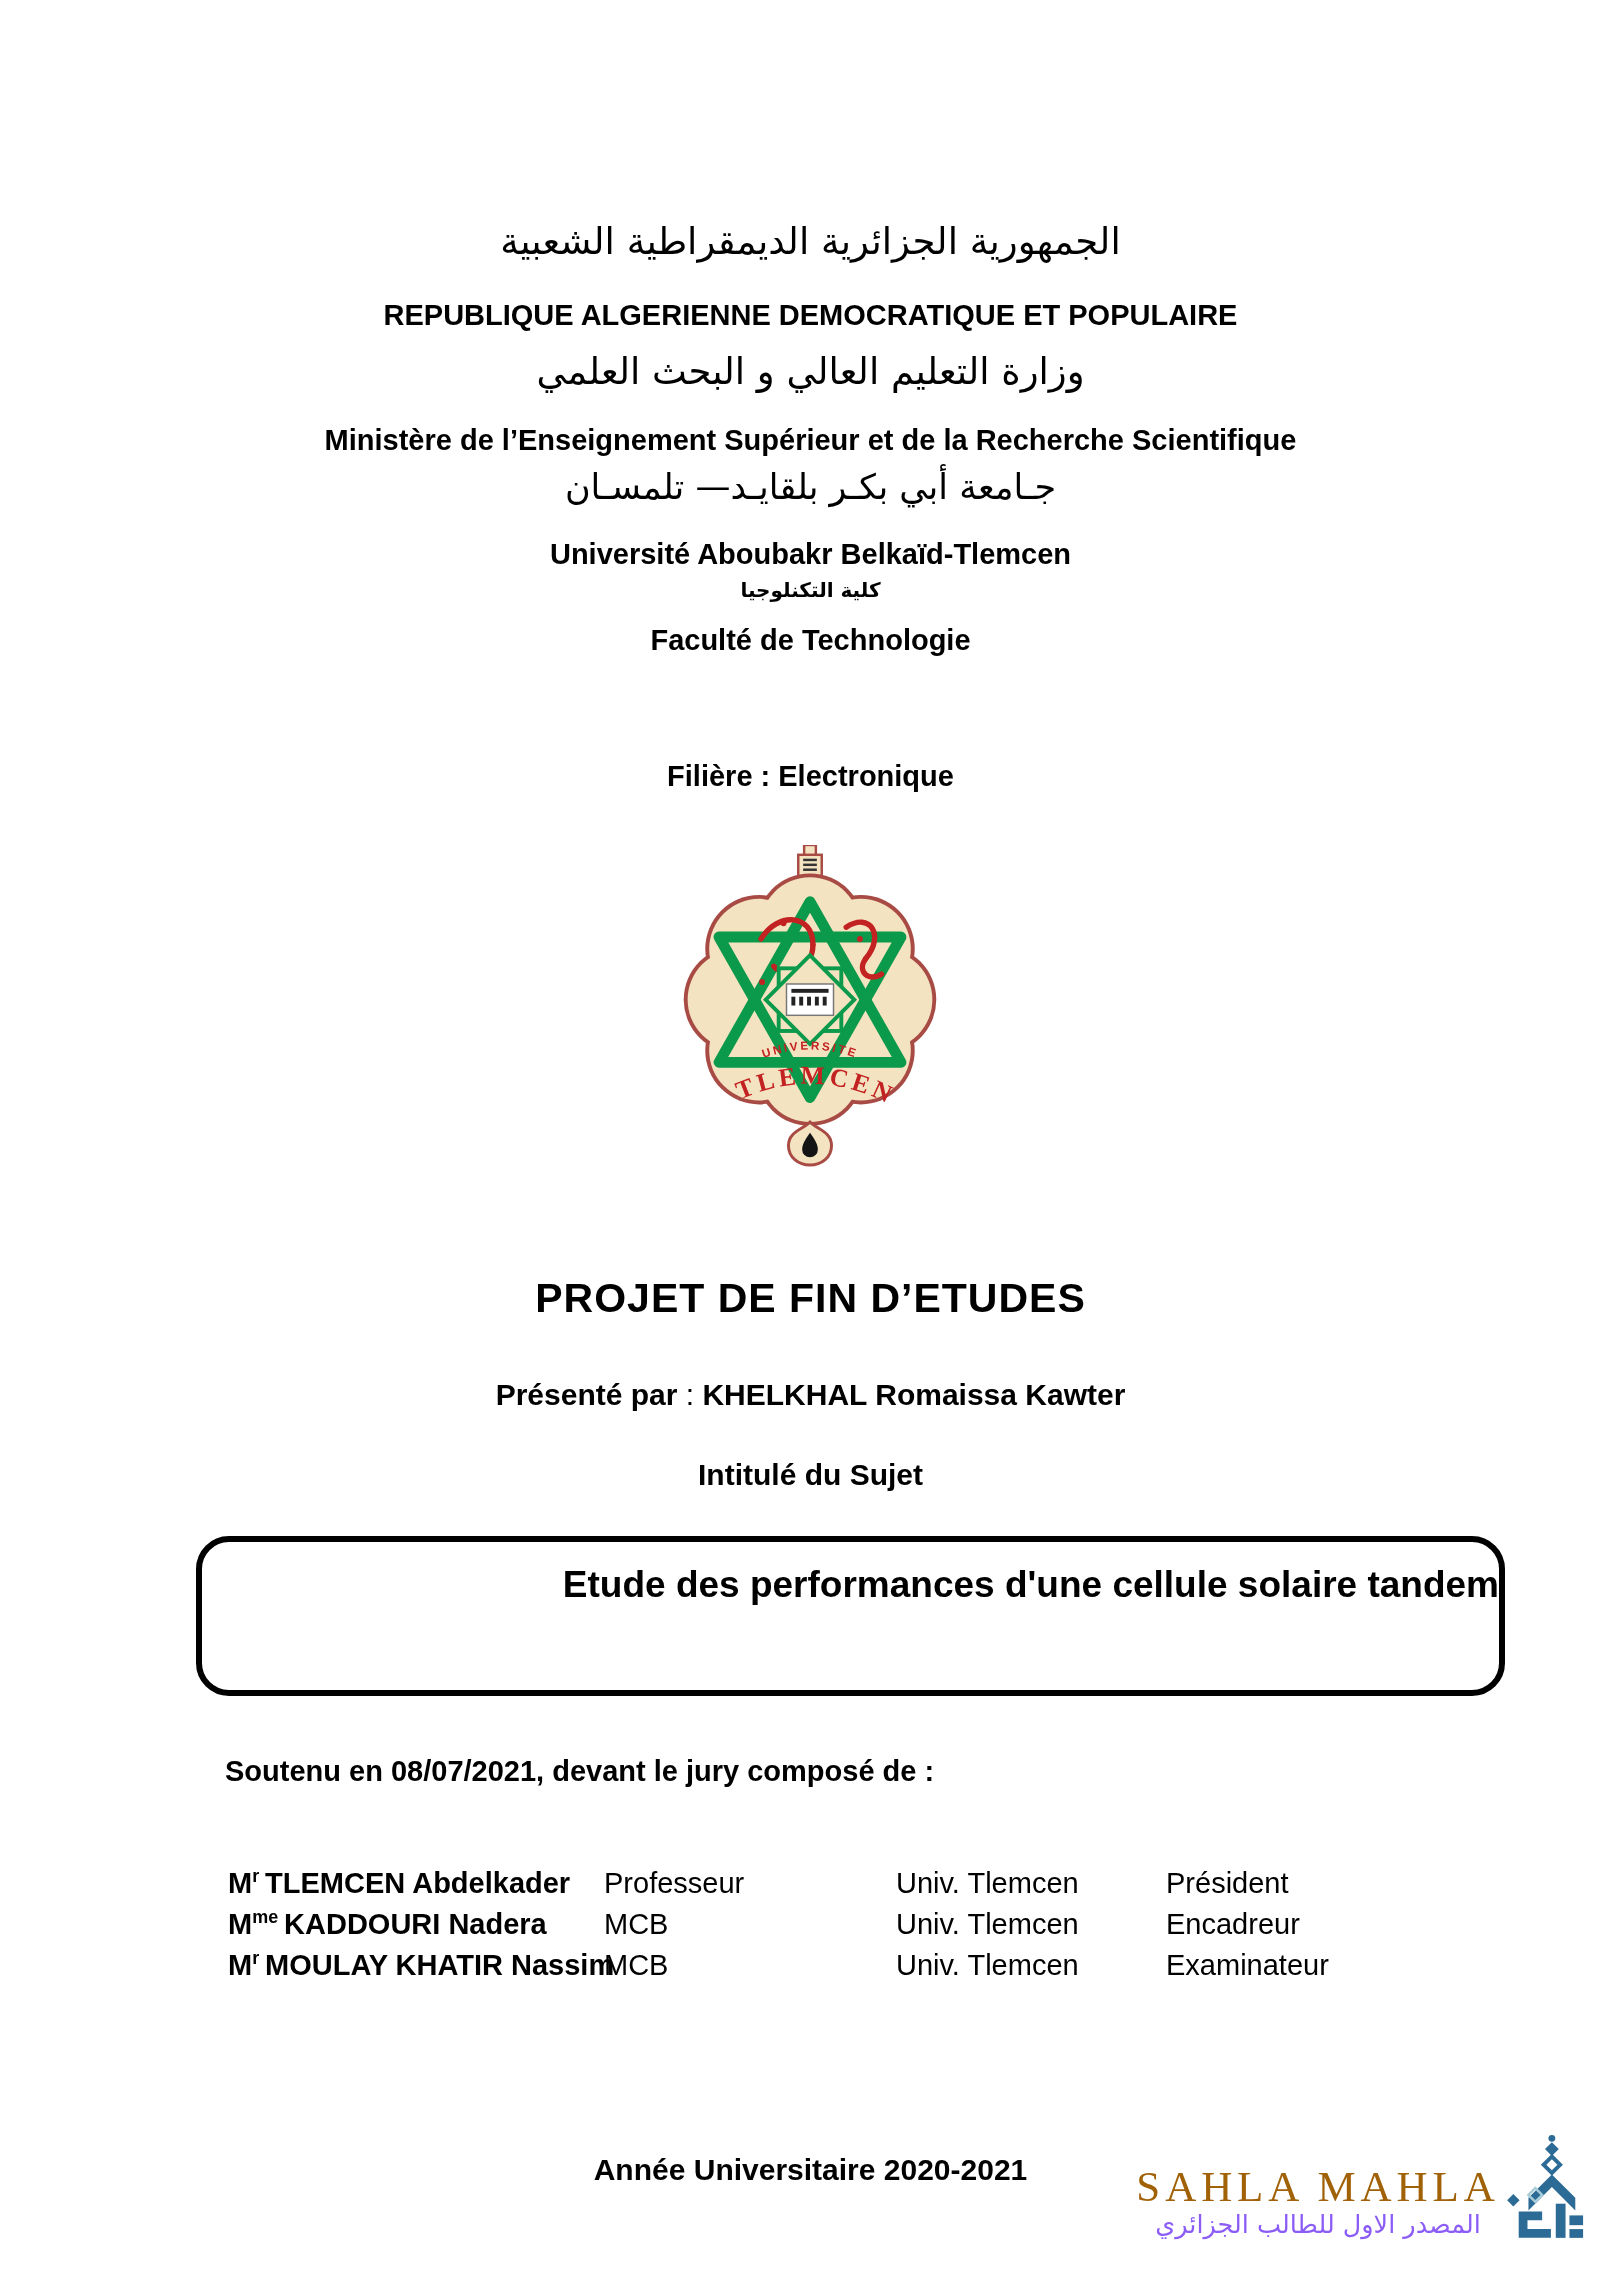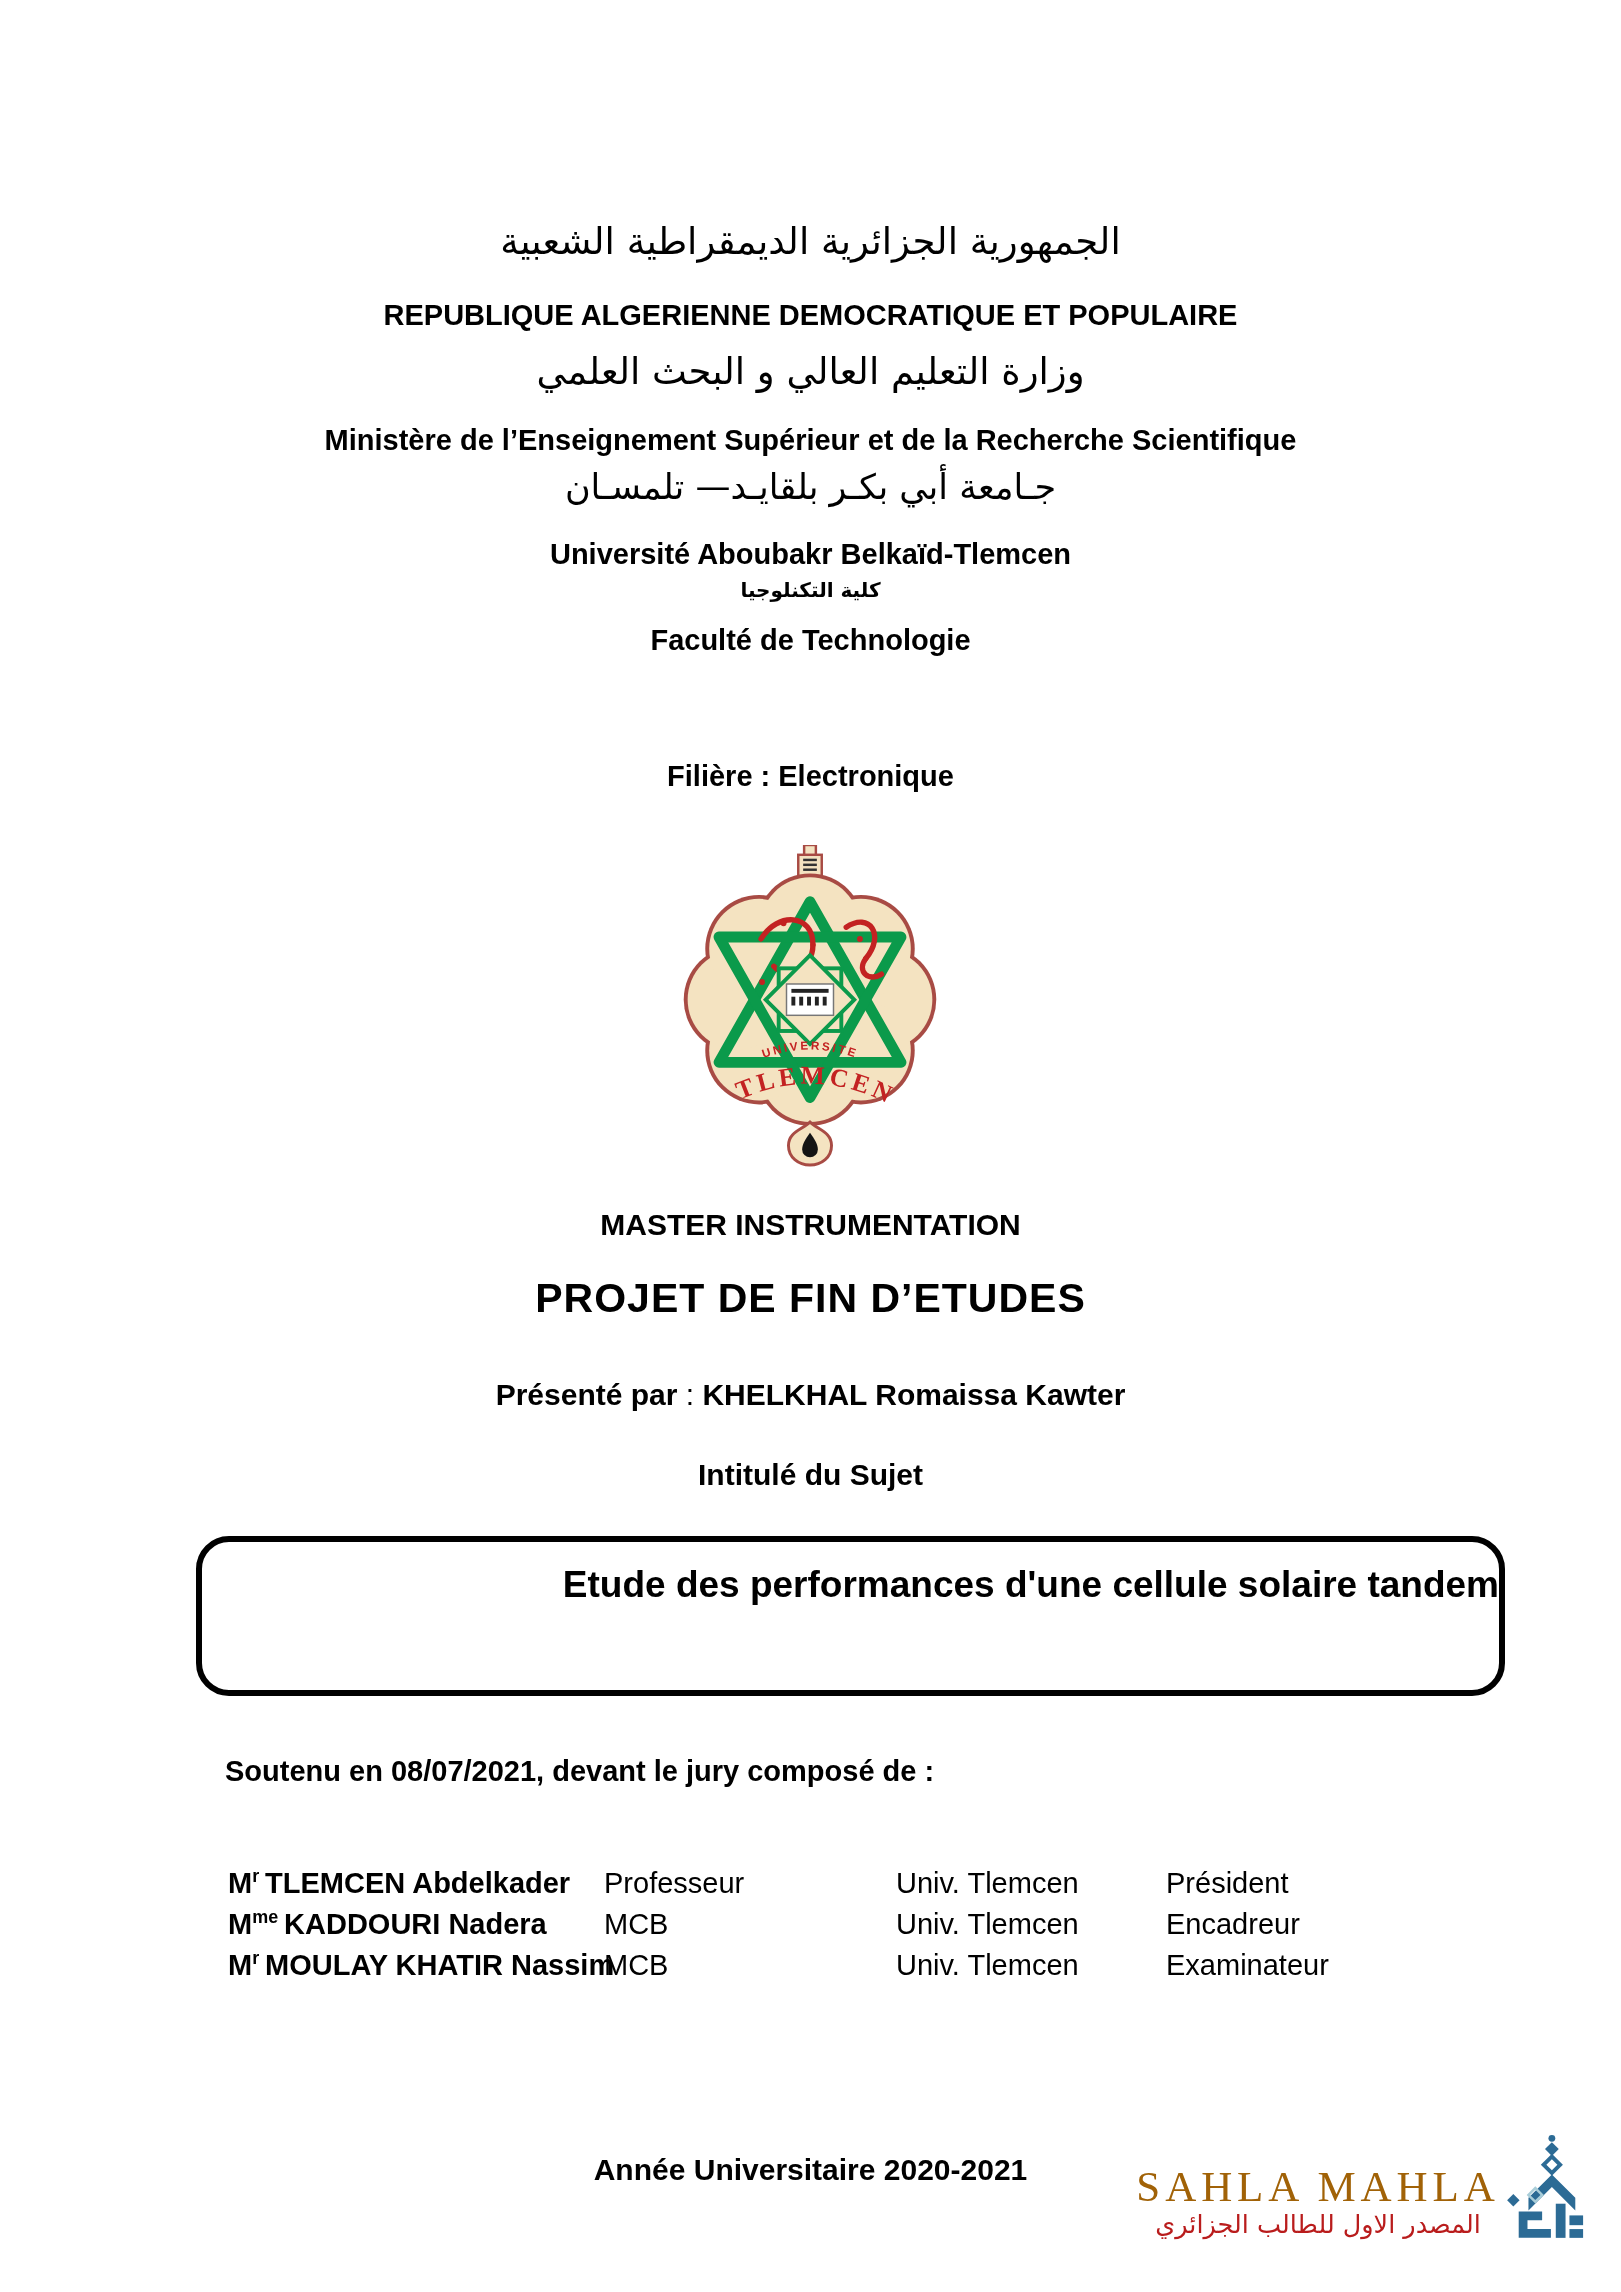--- a/index.html
+++ b/index.html
@@ -51,21 +51,21 @@
 
   .brand-name{
     position:absolute;left:1129px;top:2145px;width:378px;
     font-family:"Liberation Serif", serif;
     font-size:43px;letter-spacing:4.9px;color:#a16207;
     text-align:center;white-space:nowrap;line-height:1;
   }
   .brand-tagline{
     position:absolute;left:1129px;top:2189px;width:378px;
     font-family:"DejaVu Sans", sans-serif;direction:rtl;
-    font-size:25.5px;color:#b91c1c;text-align:center;line-height:1.2;
+    font-size:25.5px;color:#8b5cf6;text-align:center;line-height:1.2;
   }
   .brand-icon{position:absolute;left:1507px;top:2113px;width:80px;height:118px;}
 </style>
 </head>
 <body>
 
 <div class="page">
 
   <div class="c ar ar38" style="top:201px;">الجمهورية الجزائرية الديمقراطية الشعبية</div>
   <div class="c fr30" style="top:279px;">REPUBLIQUE ALGERIENNE DEMOCRATIQUE ET POPULAIRE</div>
@@ -152,21 +152,20 @@
       <textPath href="#arcU" startOffset="6">UNIVERSITE</textPath>
     </text>
     <text font-size="26" font-weight="bold" fill="#c32222" letter-spacing="4" font-family="Liberation Serif, serif">
       <textPath href="#arcT" startOffset="4">TLEMCEN</textPath>
     </text>
 
     <path d="M145,283 c-8,8 -22,10 -22,24 c0,12 10,20 22,20 c12,0 22,-8 22,-20 c0,-14 -14,-16 -22,-24 z" fill="#f4e3c1" stroke="#a84b44" stroke-width="3"></path>
     <path d="M145,294 c-5,7 -8,12 -8,17 a8,8 0 0 0 16,0 c0,-5 -3,-10 -8,-17 z" fill="#141414"></path>
   </svg>
 
-  <div class="c b master">MASTER INSTRUMENTATION</div>
   <div class="c b projet">PROJET DE FIN D’ETUDES</div>
   <div class="c b presente"><span>Présenté par</span><span class="sep"> : </span><span>KHELKHAL Romaissa Kawter</span></div>
   <div class="c b intitule">Intitulé du Sujet</div>
 
   <div class="titlebox">
     <div class="title">Etude des performances d'une cellule solaire tandem</div>
   </div>
 
   <div class="soutenu">Soutenu en 08/07/2021, devant le jury composé de :</div>
 

